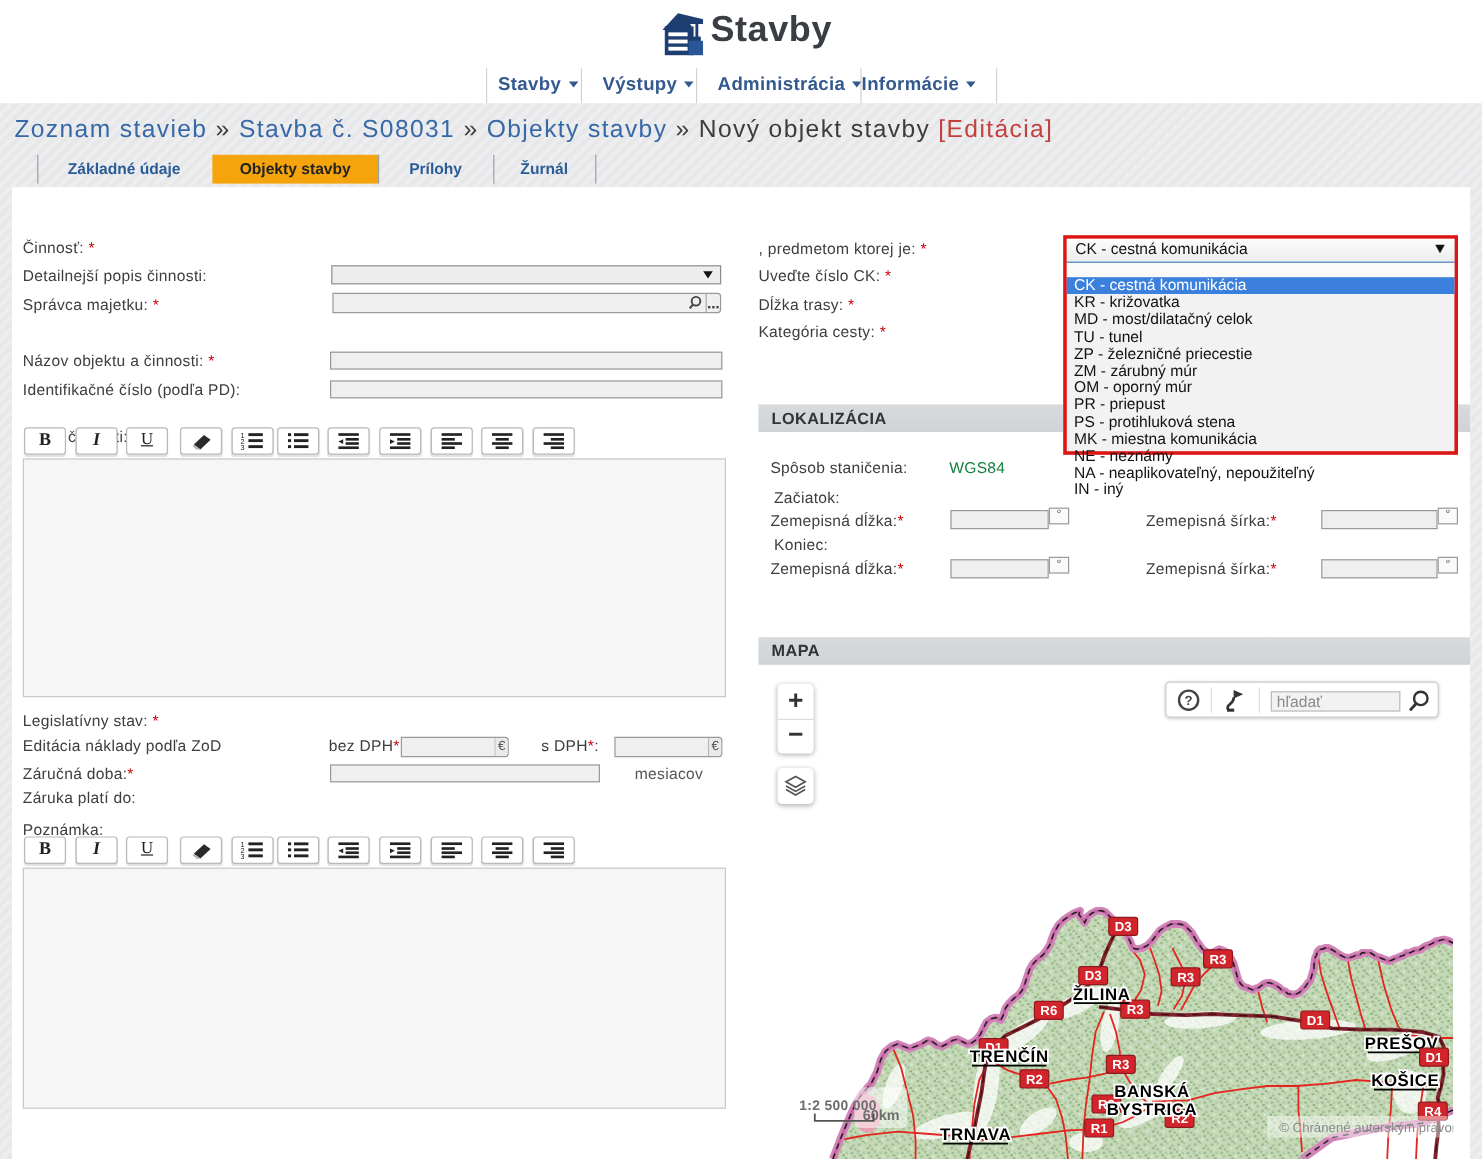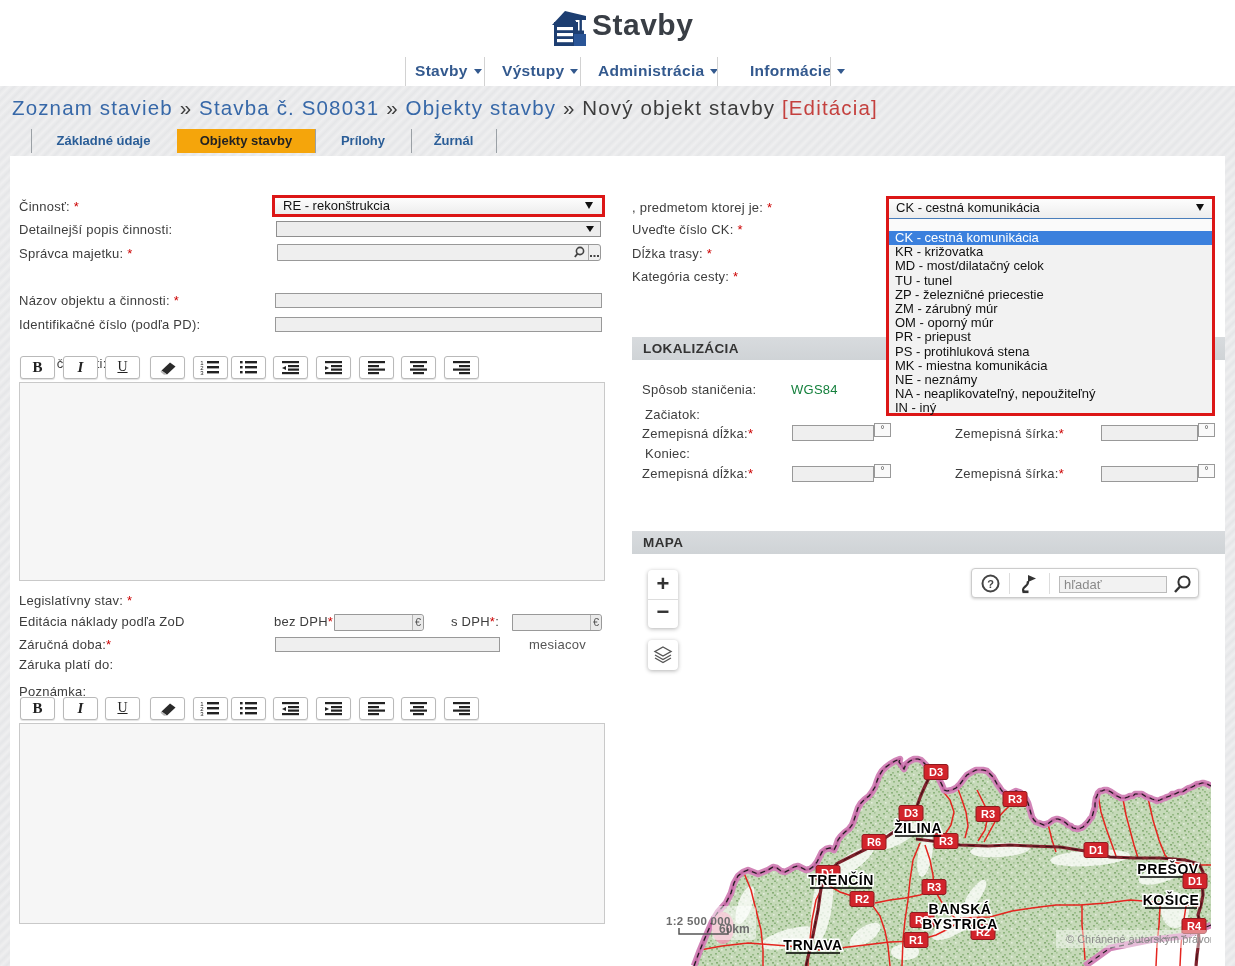--- a/index.html
+++ b/index.html
@@ -50,43 +50,39 @@
     <div style="position:absolute;left:42px;top:0;font-size:30px;font-weight:bold;color:#393e45;letter-spacing:0.5px;">Stavby</div>
   </div>
 
   <div class="navsep" style="left:405px;"></div>
   <div class="navitem" style="left:415px;">Stavby<span class="tri"></span></div>
   <div class="navsep" style="left:484px;"></div>
   <div class="navitem" style="left:502px;">Výstupy<span class="tri"></span></div>
   <div class="navsep" style="left:580px;"></div>
   <div class="navitem" style="left:598px;">Administrácia<span class="tri"></span></div>
   <div class="navsep" style="left:717px;"></div>
-  <div class="navitem" style="left:750px;">Informácie<span class="tri"></span></div>
+  <div class="navitem" style="left:718px;">Informácie<span class="tri"></span></div>
   <div class="navsep" style="left:830px;"></div>
 
   <div class="abs" style="left:12px;top:96px;font-size:20.5px;color:#3c3c3c;white-space:nowrap;letter-spacing:1.15px;">
     <span style="color:#3768a8;">Zoznam stavieb</span> » <span style="color:#3768a8;">Stavba č. S08031</span> » <span style="color:#3768a8;">Objekty stavby</span> » Nový objekt stavby <span style="color:#c4403e;">[Editácia]</span>
   </div>
 
   <div class="tabsep" style="left:31px;"></div>
   <div class="tab" style="left:31px;width:145px;">Základné údaje</div>
   <div class="abs" style="left:177px;top:129px;width:138px;height:24px;background:#f5a50b;"></div>
   <div class="tab" style="left:177px;width:138px;color:#222;">Objekty stavby</div>
   <div class="tabsep" style="left:315px;"></div>
   <div class="tab" style="left:315px;width:96px;">Prílohy</div>
   <div class="tabsep" style="left:411px;"></div>
   <div class="tab" style="left:411px;width:85px;">Žurnál</div>
   <div class="tabsep" style="left:496px;"></div>
 
 
   <div class="lbl" style="left:19px;top:199px;">Činnosť: <span class="req">*</span></div>
-  <div class="abs" style="left:272px;top:195px;width:333px;height:22px;border:3px solid #dc1616;box-sizing:border-box;background:linear-gradient(#fdfdfd,#ededed);">
-    <div style="font-size:13px;color:#111;line-height:16px;padding-left:8px;">RE - rekonštrukcia</div>
-    <div style="position:absolute;right:9px;top:4px;width:0;height:0;border-left:4px solid transparent;border-right:4px solid transparent;border-top:7px solid #111;"></div>
-  </div>
 
   <div class="lbl" style="left:19px;top:222px;">Detailnejší popis činnosti:</div>
   <div class="sel" style="left:276px;top:221px;width:325px;height:16px;">
       <span class="arr"></span>
     </div>
 
   <div class="lbl" style="left:19px;top:246px;">Správca majetku: <span class="req">*</span></div>
   <div class="inp" style="left:277px;top:244px;width:324px;height:17px;border-radius:0 3px 3px 0;">
     <svg width="13" height="13" viewBox="0 0 13 13" style="position:absolute;right:13px;top:1px;">
       <circle cx="6" cy="5" r="3.6" fill="none" stroke="#444" stroke-width="1.6"></circle>
@@ -517,21 +513,21 @@
       <rect x="3.5" y="17.5" width="6" height="2.6" fill="#333"></rect>
     </svg>
     <div style="position:absolute;left:77px;top:4px;width:1px;height:21px;background:#ddd;"></div>
     <div style="position:absolute;left:87px;top:7px;width:102px;height:15px;background:#f2f2f2;border:1px solid #bbb;font-size:13px;color:#8a8a8a;line-height:15px;padding-left:4px;">hľadať</div>
     <svg width="20" height="20" viewBox="0 0 20 20" style="position:absolute;left:200px;top:5px;">
       <circle cx="12" cy="8" r="5.6" fill="none" stroke="#333" stroke-width="2"></circle>
       <line x1="8" y1="12.5" x2="3" y2="18" stroke="#333" stroke-width="2.4"></line>
     </svg>
   </div>
 
-  <div class="abs" style="left:886px;top:196px;width:329px;height:220px;border:3px solid #dc1616;box-sizing:border-box;background:#f2f2f2;z-index:50;">
+  <div class="abs" style="left:886px;top:196px;width:329px;height:183px;border:3px solid #dc1616;box-sizing:border-box;background:#f2f2f2;z-index:50;">
     <div style="position:relative;height:19px;background:linear-gradient(#fdfdfd,#ededed);border-bottom:1px solid #4a7ebb;">
       <div style="font-size:13px;color:#111;line-height:18px;padding-left:7px;">CK - cestná komunikácia</div>
       <div style="position:absolute;right:8px;top:5px;width:0;height:0;border-left:4px solid transparent;border-right:4px solid transparent;border-top:7px solid #111;"></div>
     </div>
     <div style="height:12px;background:#fafafa;"></div>
     <div class="dd-item" style="background:#3b80dd;color:#fff;">CK - cestná komunikácia</div>
     <div class="dd-item">KR - križovatka</div>
     <div class="dd-item">MD - most/dilatačný celok</div>
     <div class="dd-item">TU - tunel</div>
     <div class="dd-item">ZP - železničné priecestie</div>

